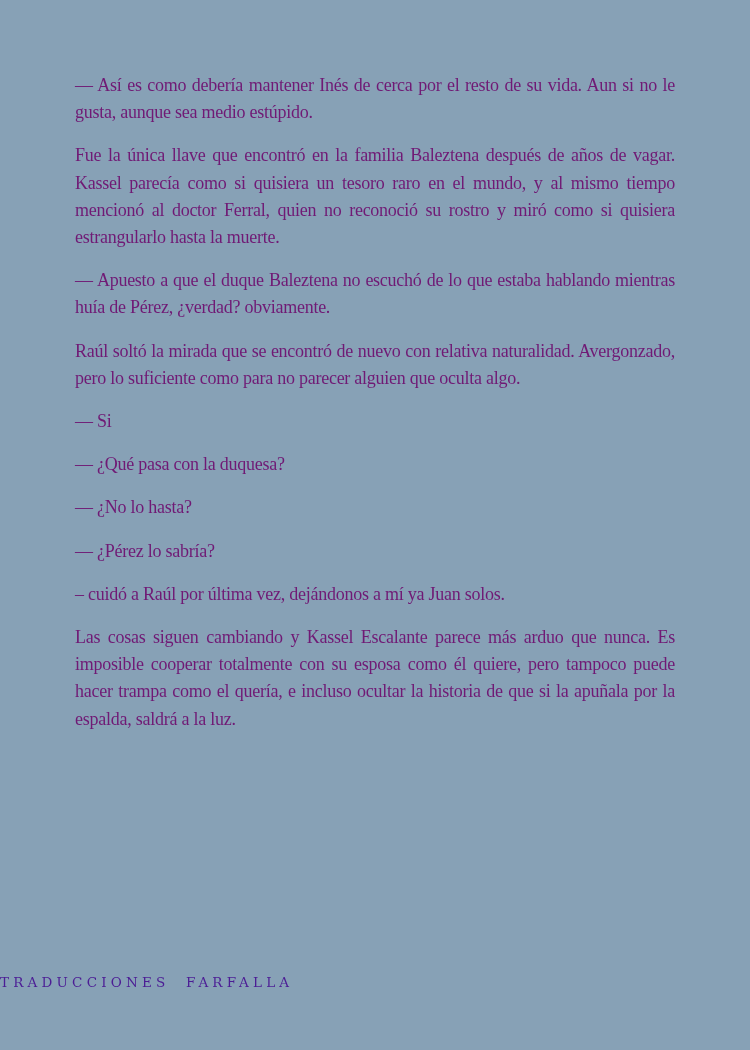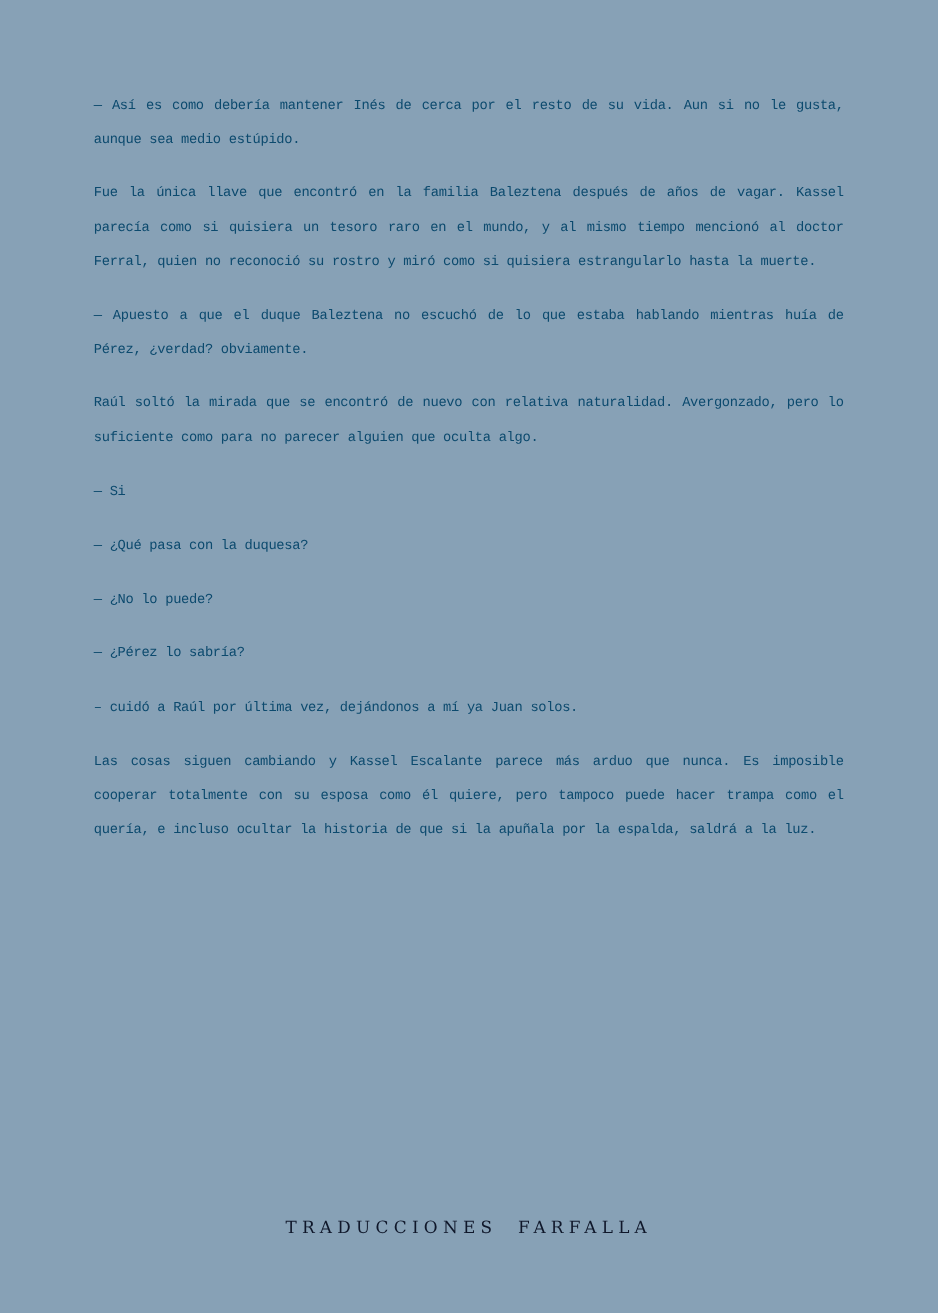--- a/index.html
+++ b/index.html
@@ -11,53 +11,52 @@
       height: 1050px;
       background: #87a1b6;
       overflow: hidden;
       position: relative;
     }
     .page {
       position: absolute;
       left: 75px;
       top: 72px;
       width: 600px;
-      color: #0c4a6e;
-      font-family: Liberation Mono, monospace;
-      font-size: 11px;
+      color: #701a75;
+      font-family: Liberation Serif, serif;
+      font-size: 18px;
       line-height: 27.2px;
       letter-spacing: -0.25px;
     }
     .para {
       margin: 0 0 16px 0;
       text-align: justify;
       text-align-last: left;
     }
     .footer {
       position: absolute;
       left: 0;
       right: 0;
       top: 974px;
-      text-align: center;
-      color: #0f172a;
+      color: #4c1d95;
       font-family: "DejaVu Serif", serif;
       font-size: 13.5px;
       letter-spacing: 4.2px;
       word-spacing: 8px;
     }
   </style>
 </head>
 <body>
 
 <div class="page">
   <p class="para">— Así es como debería mantener Inés de cerca por el resto de su vida. Aun si no le gusta, aunque sea medio estúpido.</p>
   <p class="para">Fue la única llave que encontró en la familia Baleztena después de años de vagar. Kassel parecía como si quisiera un tesoro raro en el mundo, y al mismo tiempo mencionó al doctor Ferral, quien no reconoció su rostro y miró como si quisiera estrangularlo hasta la muerte.</p>
   <p class="para">— Apuesto a que el duque Baleztena no escuchó de lo que estaba hablando mientras huía de Pérez, ¿verdad? obviamente.</p>
   <p class="para">Raúl soltó la mirada que se encontró de nuevo con relativa naturalidad. Avergonzado, pero lo suficiente como para no parecer alguien que oculta algo.</p>
   <p class="para">— Si</p>
   <p class="para">— ¿Qué pasa con la duquesa?</p>
-  <p class="para">— ¿No lo puede?</p>
+  <p class="para">— ¿No lo hasta?</p>
   <p class="para">— ¿Pérez lo sabría?</p>
   <p class="para">– cuidó a Raúl por última vez, dejándonos a mí ya Juan solos.</p>
   <p class="para">Las cosas siguen cambiando y Kassel Escalante parece más arduo que nunca. Es imposible cooperar totalmente con su esposa como él quiere, pero tampoco puede hacer trampa como el quería, e incluso ocultar la historia de que si la apuñala por la espalda, saldrá a la luz.</p>
 </div>
 
 <div class="footer">TRADUCCIONES FARFALLA</div>
 
 </body></html>

